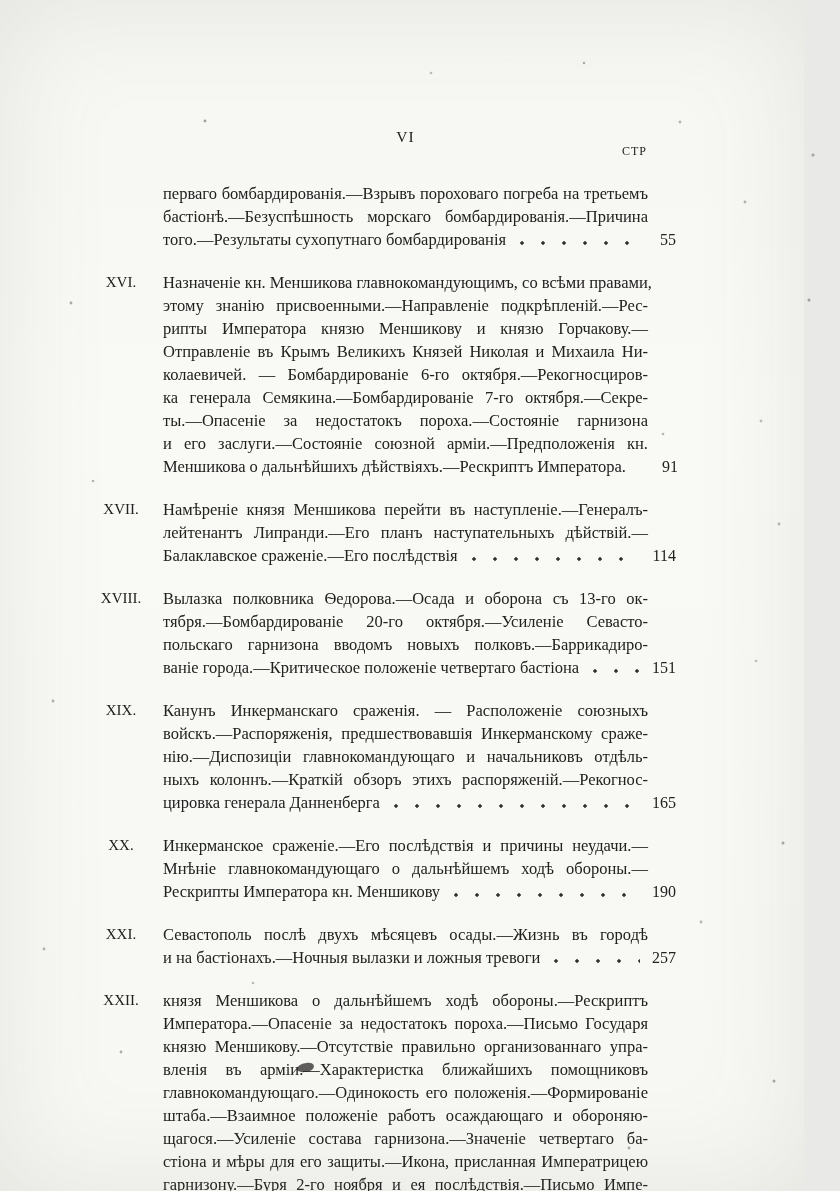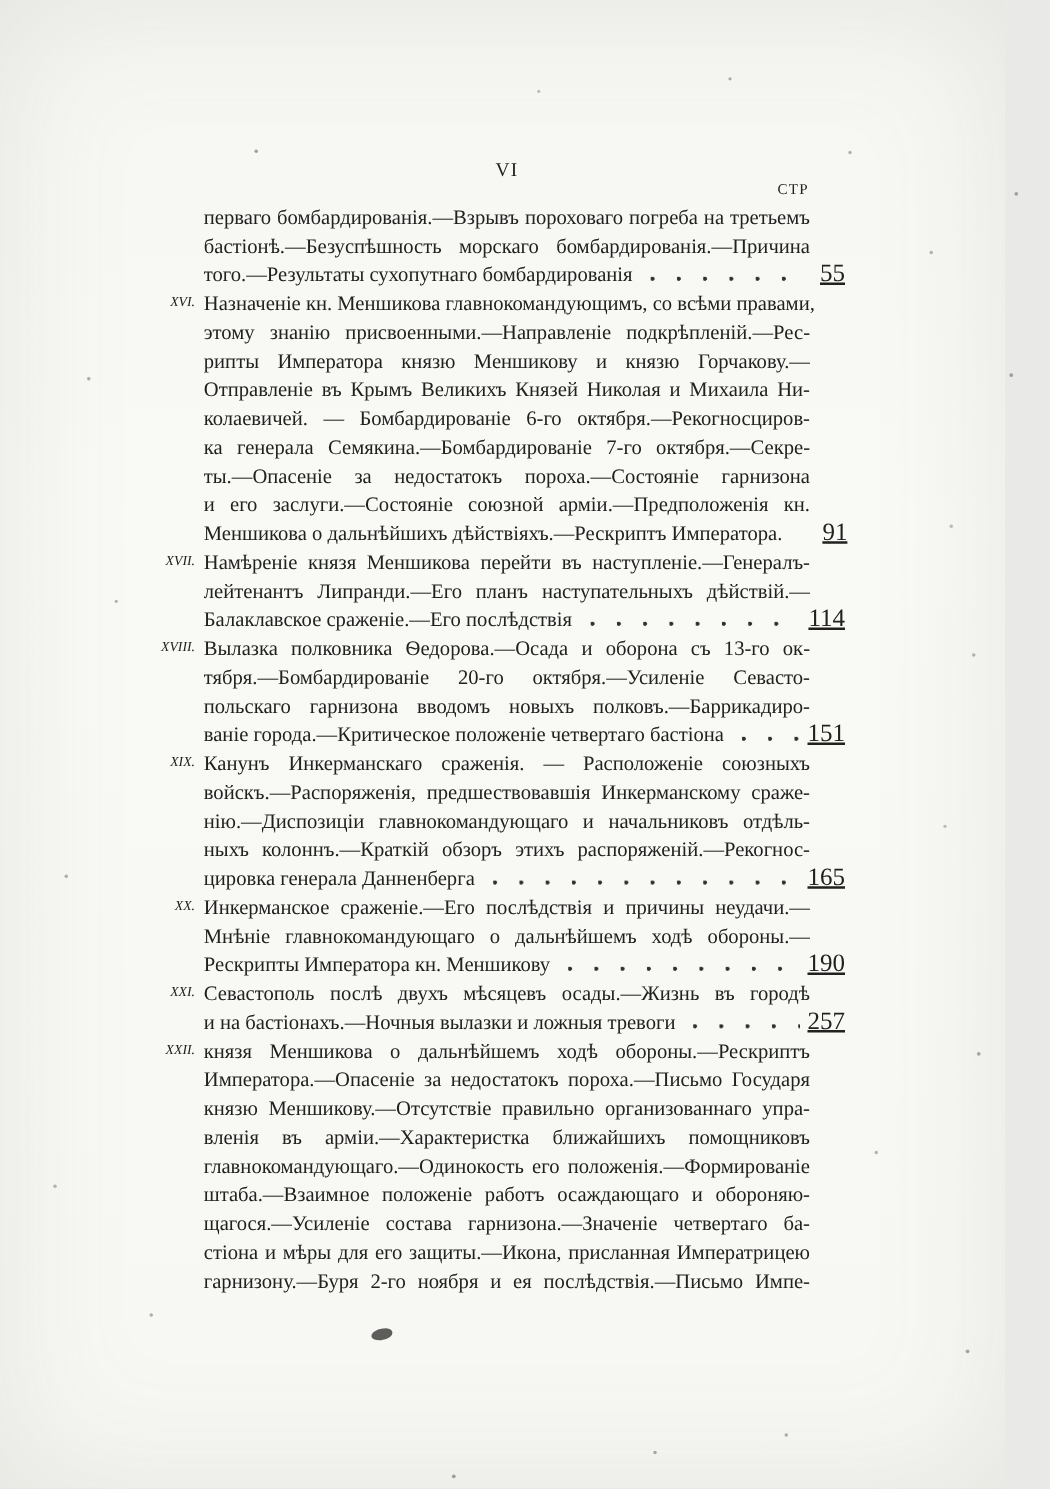--- a/index.html
+++ b/index.html
@@ -21,46 +21,46 @@
     position: absolute; top: 128px; left: 163px; width: 485px;
     text-align: center; font-size: 15.5px; letter-spacing: 1px;
   }
   .header-str {
     position: absolute; top: 144px; right: 157px;
     font-size: 12px; letter-spacing: 1px;
   }
   .toc {
     position: absolute; left: 163px; top: 162px; width: 485px;
   }
-  .entry { position: relative; }
+  .entry { position: relative; margin-top: 20px; }
   .num {
     position: absolute; right: 100%; margin-right: 7px; top: 0;
-    width: 70px; text-align: right; white-space: nowrap;
-    font-size: 11px; line-height: 23px; font-style: italic;
+    width: 70px; text-align: center; white-space: nowrap;
+    font-size: 15px; line-height: 23px;
   }
   .line {
     font-size: 16.5px; line-height: 23px; height: 23px;
     text-align: justify; text-align-last: justify; -moz-text-align-last: justify;
     overflow: visible; white-space: nowrap;
   }
   .line.final {
     display: flex; align-items: flex-start;
     text-align: left; text-align-last: auto; -moz-text-align-last: auto;
   }
   .line.final .t { white-space: nowrap; }
   .leader {
     flex: 1 1 auto; align-self: stretch; margin: 0 2px 0 6px; min-width: 10px;
     background-image: radial-gradient(circle at 10px 15px, rgba(32,31,30,.92) 1.5px, rgba(0,0,0,0) 1.8px);
     background-size: 21px 23px; background-repeat: repeat-x;
   }
   .leader.nodots { background: none; }
   .pagenum {
     flex: 0 0 auto; width: 34px; margin-right: -28px;
     text-align: right; white-space: nowrap;
-    font-size: 20px; line-height: 23px; text-decoration: underline;
+    font-size: 16px; line-height: 23px;
   }
   .specks {
     position: absolute; left: 0; top: 0; width: 2px; height: 2px;
     border-radius: 50%; background: transparent; pointer-events: none;
     box-shadow:
       204px 120px 0 0.4px rgba(55,52,48,.45),
       583px  62px 0 0.3px rgba(55,52,48,.38),
       679px 121px 0 0.4px rgba(55,52,48,.35),
       812px 154px 0 0.5px rgba(55,52,48,.40),
       744px 201px 0 0.4px rgba(55,52,48,.35),

